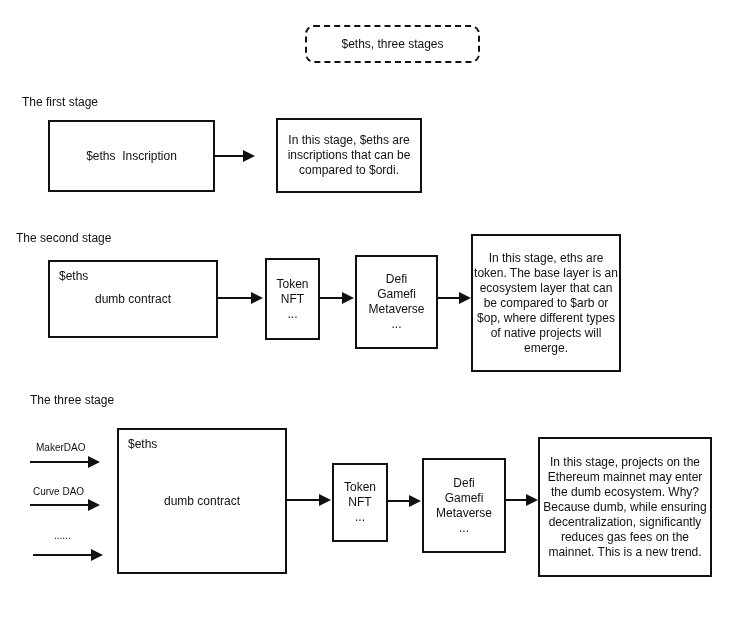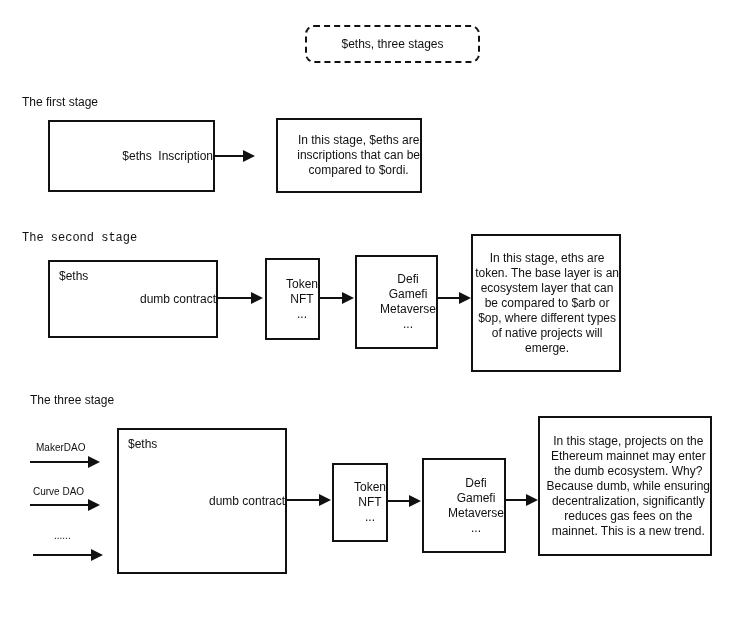--- a/index.html
+++ b/index.html
@@ -13,21 +13,21 @@
     overflow: hidden;
     padding-left: 30px;
   }
   .box {
     position: absolute;
     border: 2px solid #111111;
     background: #ffffff;
     box-sizing: border-box;
     display: flex;
     align-items: center;
-    justify-content: flex-end;
+    justify-content: center;
     text-align: center;
   }
   .txt {
     white-space: pre-line;
     font-size: 12px;
     line-height: 15px;
   }
   .txt-pre { white-space: pre-wrap; font-size: 12px; line-height: 15px; }
   .stage-label { position: absolute; font-size: 12px; text-align: center; }
   .corner-tag { position: absolute; font-size: 12px; left: 9px; top: 7px; }
@@ -73,21 +73,21 @@
     <span class="shaft"></span>
     <span class="head"></span>
   </div>
 
   <div class="box" style="left:276px; top:118px; width:146px; height:75px;">
     <span class="txt">In this stage, $eths are
 inscriptions that can be
 compared to $ordi.</span>
   </div>
 
-  <div class="stage-label" style="left:22px; top:231px;font-family:Liberation Mono, monospace;">The second stage</div>
+  <div class="stage-label" style="left:16px; top:231px;">The second stage</div>
 
   <div class="box" style="left:48px; top:260px; width:170px; height:78px;">
     <span class="corner-tag">$eths</span>
     <span class="txt">dumb contract</span>
   </div>
 
   <div class="arrow" style="left:218px; top:292px; width:45px;">
     <span class="shaft"></span>
     <span class="head"></span>
   </div>
@@ -171,21 +171,21 @@
 Gamefi
 Metaverse
 ...</span>
   </div>
 
   <div class="arrow" style="left:506px; top:494px; width:32px;">
     <span class="shaft"></span>
     <span class="head"></span>
   </div>
 
-  <div class="box" style="left:538px; top:416px; width:174px; height:140px;">
+  <div class="box" style="left:538px; top:437px; width:174px; height:140px;">
     <span class="txt">In this stage, projects on the
 Ethereum mainnet may enter
 the dumb ecosystem. Why?
 Because dumb, while ensuring
 decentralization, significantly
 reduces gas fees on the
 mainnet. This is a new trend.</span>
   </div>
 
 </div>

